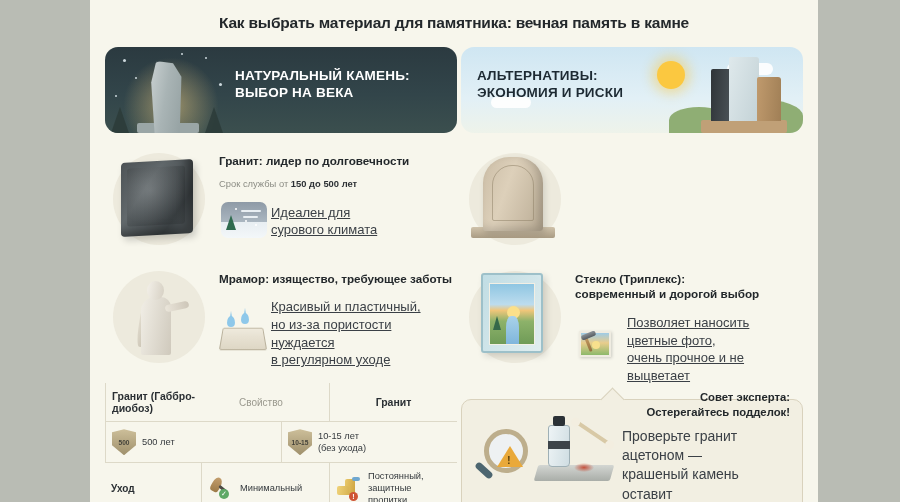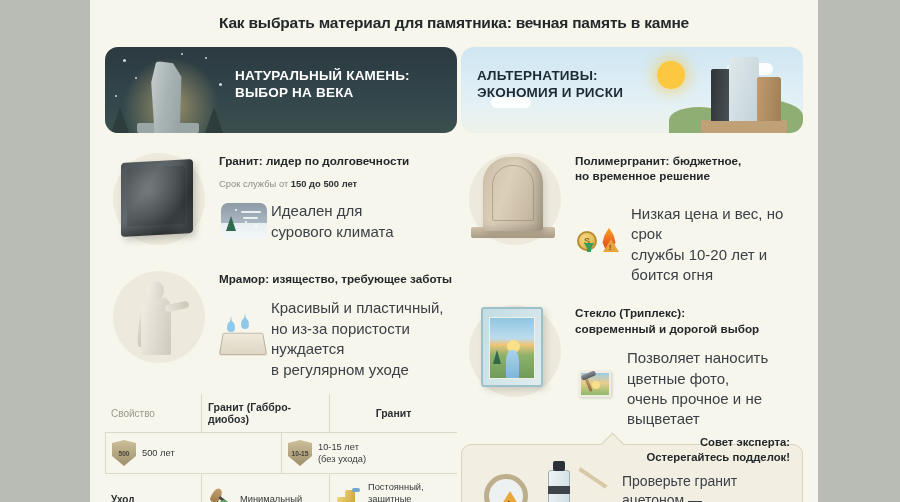--- a/index.html
+++ b/index.html
@@ -79,21 +79,21 @@
     position:absolute; left:8px; top:6px; width:92px; height:92px; border-radius:50%;
     background:#edeadd;
   }
   .txtwrap { flex:1; padding-left:6px; padding-top:6px; }
   .h-title { font-size:11.7px; font-weight:bold; color:#23282b; line-height:1.32; white-space:pre-line; }
   .sub { font-size:9.4px; color:#8c8d85; margin-top:10px; }
   .sub b { color:#2d3135; }
 
   .mini { display:flex; align-items:center; margin-top:12px; }
   .mini-ico { flex:0 0 52px; height:40px; position:relative; }
-  .mini-txt { font-size:15px; color:#3b4046; line-height:1.36; white-space:pre-line; }
+  .mini-txt { font-size:13px; color:#3b4046; line-height:1.36; white-space:pre-line;text-decoration:underline; }
 
   
   .granite {
     position:absolute; left:16px; top:14px; width:72px; height:74px;
     background: linear-gradient(125deg,#4e5457 0%,#62696c 35%,#3f4548 75%,#565d60 100%);
     border-radius:4px;
     box-shadow: inset -7px -5px 10px rgba(0,0,0,.35), 3px 4px 7px rgba(0,0,0,.18);
     transform: skewY(-3deg);
   }
   .granite:after{
@@ -348,22 +348,22 @@
             </div>
             <div class="mini-txt">Красивый и пластичный,
 но из-за пористости нуждается
 в регулярном уходе</div>
           </div>
         </div>
       </div>
 
       <div class="table">
         <div class="trow head">
+          <div class="tc tc2">Гранит (Габбро-диобоз)</div>
           <div class="tc tc1">Свойство</div>
-          <div class="tc tc2">Гранит (Габбро-диобоз)</div>
           <div class="tc tc3">Гранит</div>
         </div>
 
         <div class="trow">
           <div class="tc tc2">
             <div class="shield">
               <span>500</span>
             </div>
             <div class="cellv">500 лет</div>
           </div>
@@ -417,34 +417,20 @@
         <div class="banner-text">АЛЬТЕРНАТИВЫ:
 ЭКОНОМИЯ И РИСКИ</div>
       </div>
 
       <div class="block">
         <div class="art">
           <div class="art-circle"></div>
           <div class="hs-base"></div>
           <div class="headstone"></div>
         </div>
-        <div class="txtwrap">
-          <div class="h-title">Полимергранит: бюджетное,
-но временное решение</div>
-          <div class="mini" style="margin-top:20px">
-            <div class="mini-ico" style="flex:0 0 56px">
-              <div class="coin">S</div>
-              <div class="arrow-d"></div>
-              <div class="flame"></div>
-              <div class="tri-w"></div>
-            </div>
-            <div class="mini-txt">Низкая цена и вес, но срок
-службы 10-20 лет и боится огня</div>
-          </div>
-        </div>
       </div>
 
       <div class="block">
         <div class="art">
           <div class="art-circle"></div>
           <div class="glasspanel">
             <div class="scene">
               <div class="s-sun"></div>
                 <div class="s-river"></div>
                 <div class="s-tree"></div>

